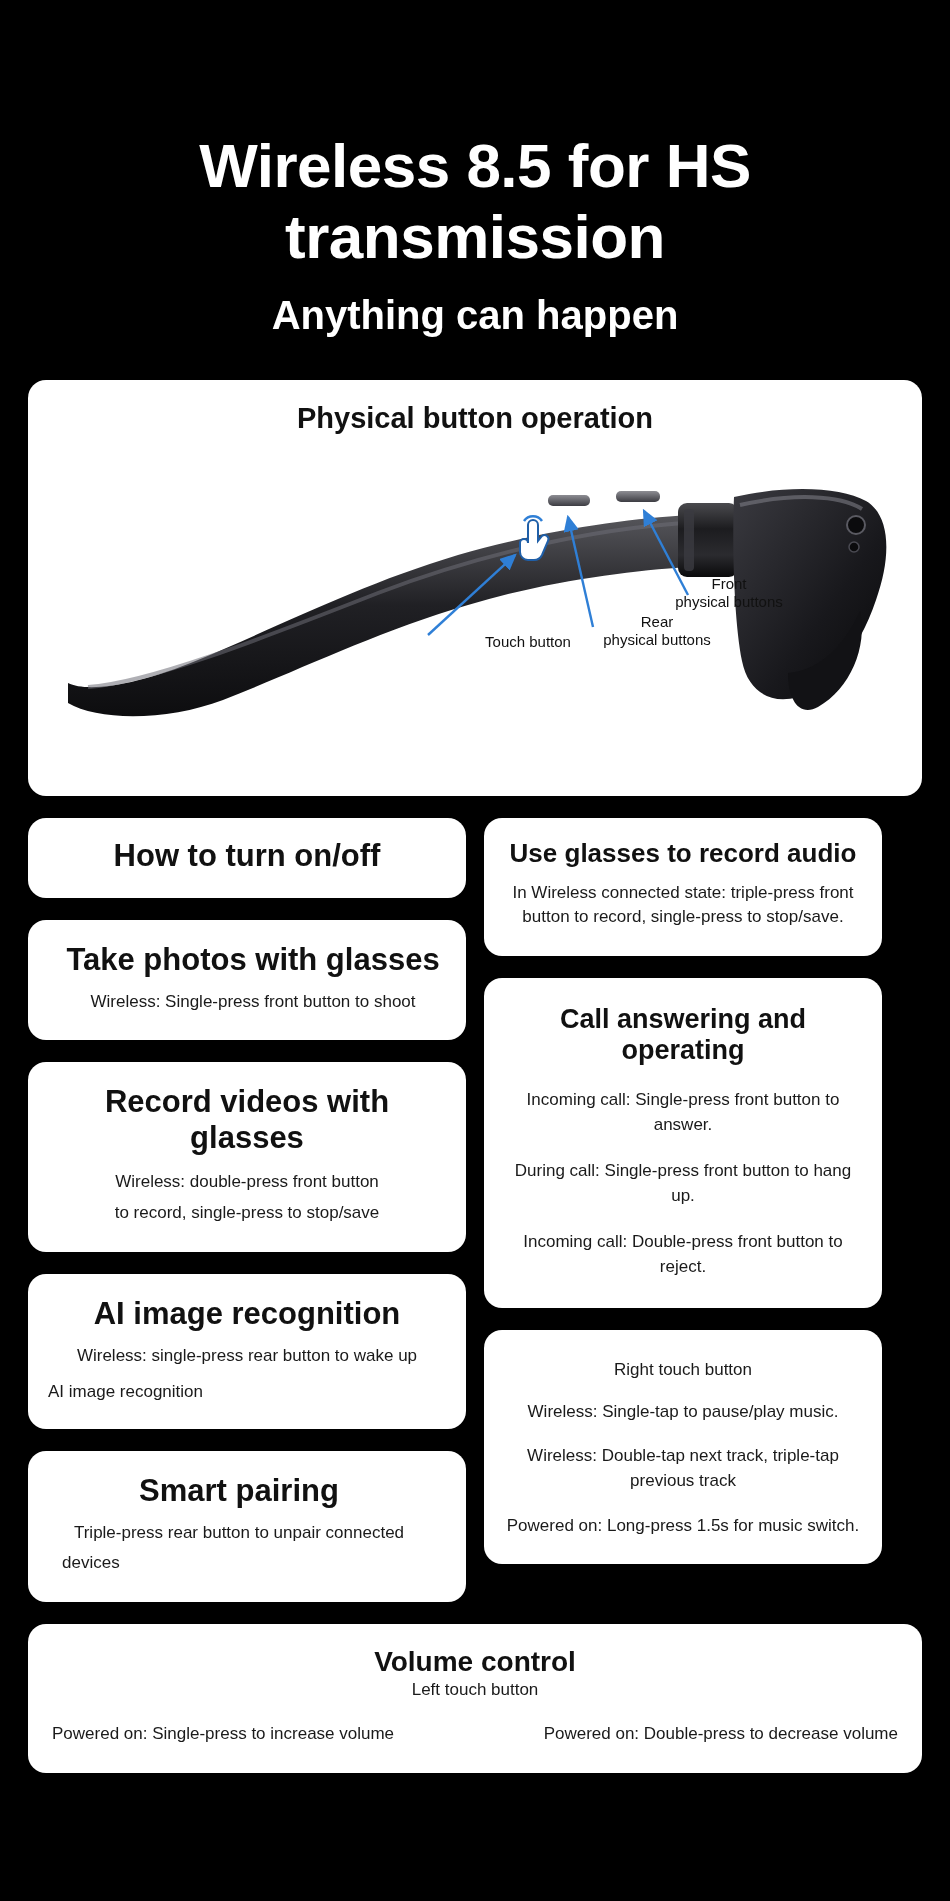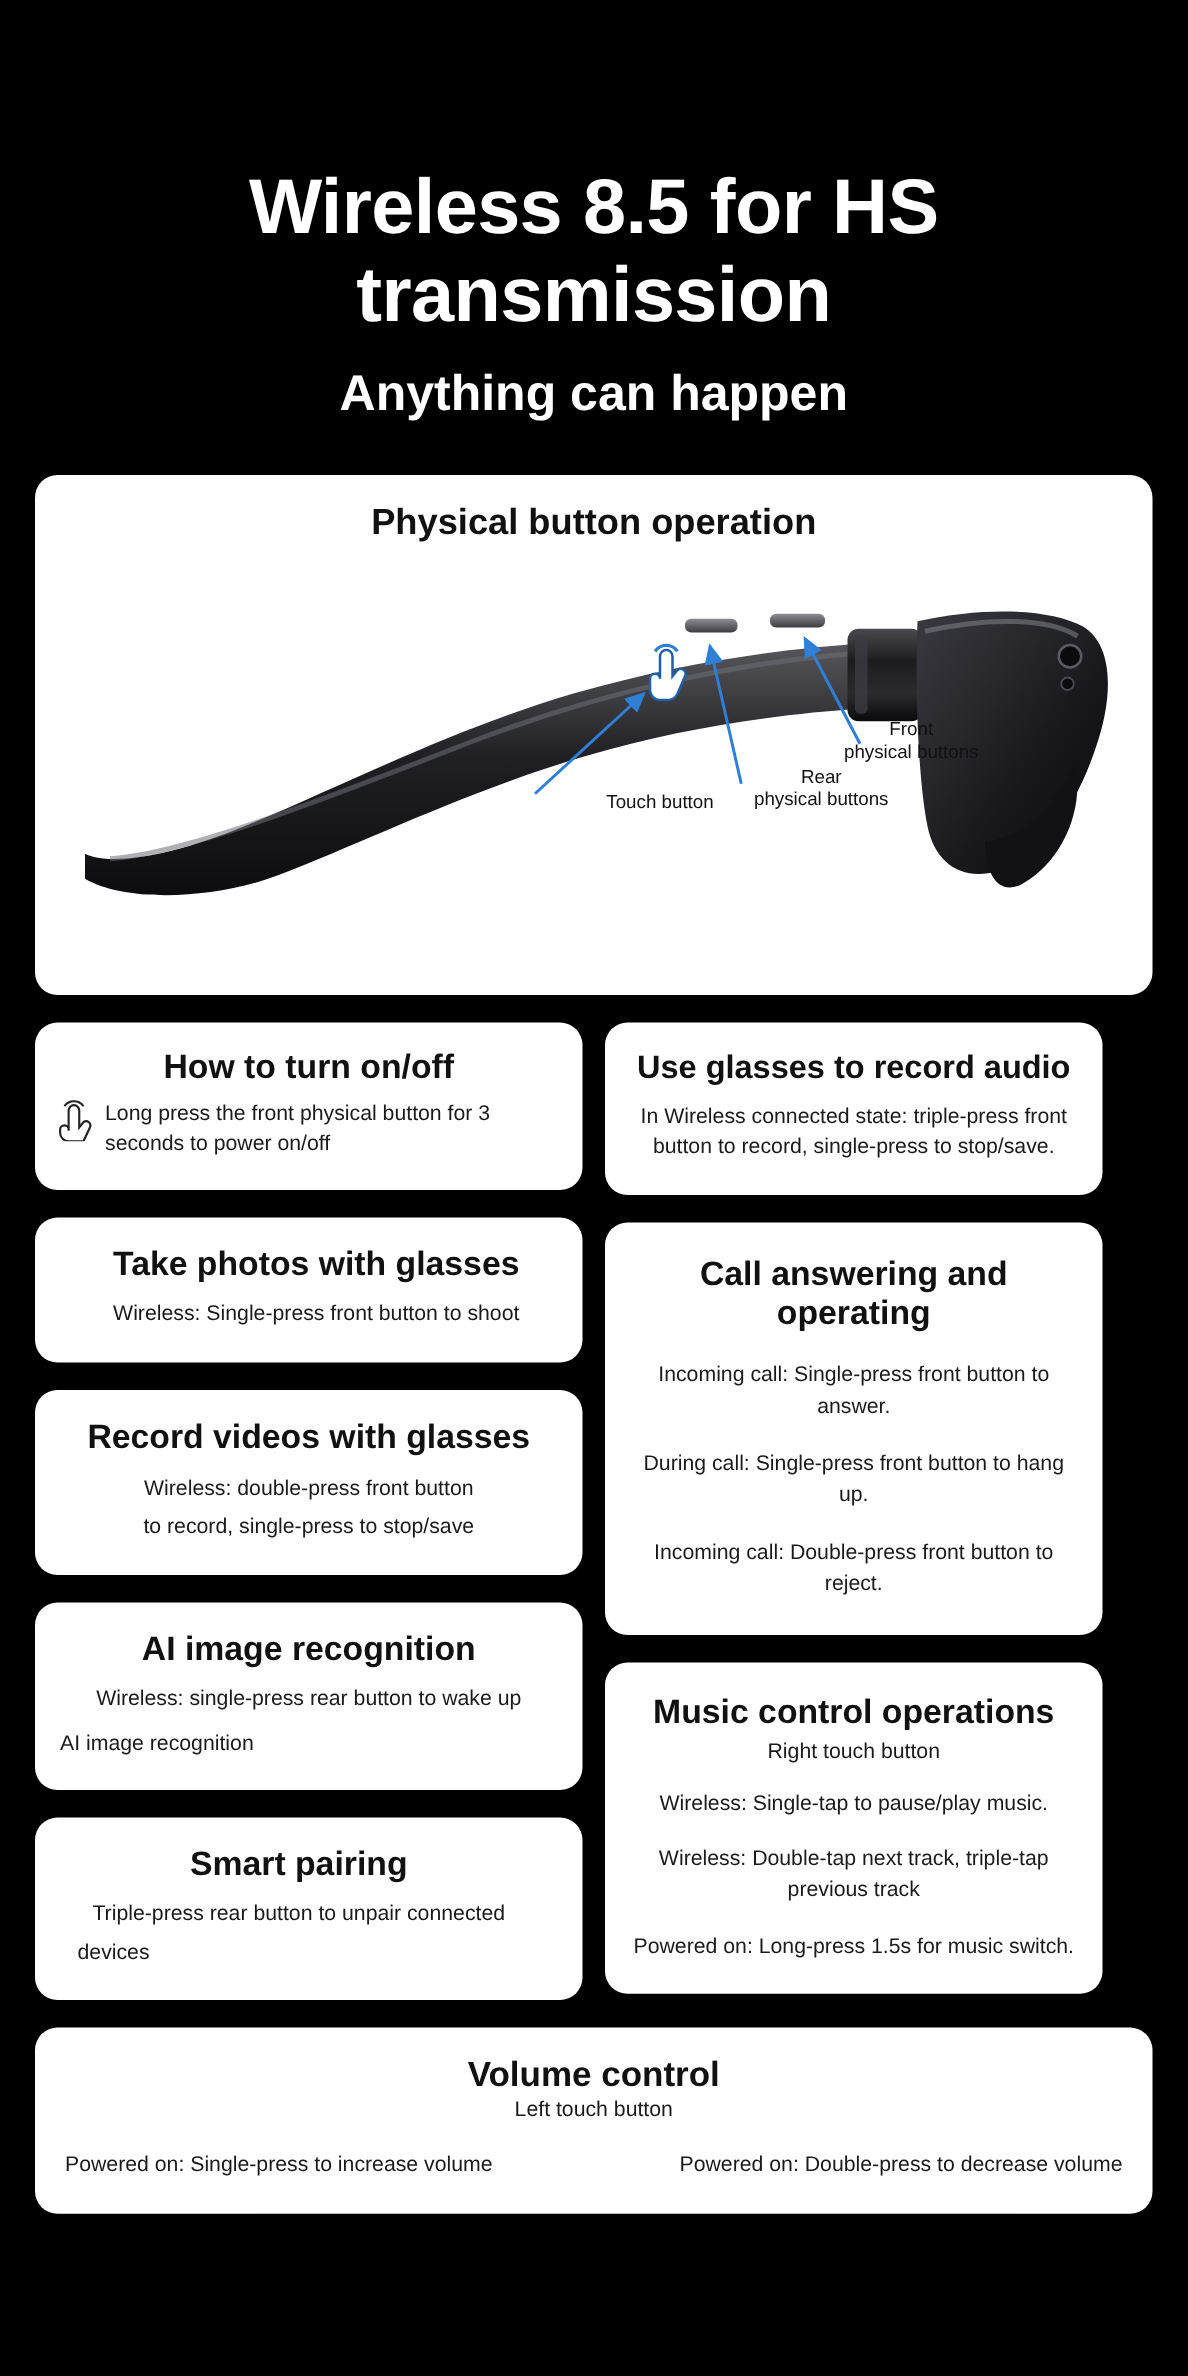--- a/index.html
+++ b/index.html
@@ -35,21 +35,21 @@
     margin-top: 20px;
   }
 
   
   .card {
     background: #ffffff;
     border-radius: 18px;
     position: relative;
   }
   .card .title {
-    font-size: 27px;
+    font-size: 31px;
     font-weight: bold;
     color: #111;
     text-align: center;
   }
   .card .sub {
     font-size: 17px;
     color: #1a1a1a;
     text-align: center;
   }
   .card p {
@@ -219,27 +219,20 @@
 physical buttons</div>
     </div>
   </div>
 
   <div class="grid">
 
     <div class="col-left">
 
       <div class="card c-onoff">
         <div class="title">How to turn on/off</div>
-        <div class="row">
-          <svg class="hand-icon" width="28" height="34" viewBox="0 0 32 40">
-            <path d="M10,30 L10,11 a5,5 0 0 1 10,0 L20,27 L24,22 a4,4 0 0 1 6,5 L24,40 L10,40 a8,8 0 0 1 -8,-8 L2,29 a4,4 0 0 1 8,0 Z" fill="#ffffff" stroke="#222" stroke-width="2"></path>
-            <path d="M6,7 a11,11 0 0 1 18,0" stroke="#222" stroke-width="2" fill="none"></path>
-          </svg>
-          <p>Long press the front physical button for 3 seconds to power on/off</p>
-        </div>
       </div>
 
       <div class="card c-photos">
         <div class="title">Take photos with glasses</div>
         <p>Wireless: Single-press front button to shoot</p>
       </div>
 
       <div class="card c-videos">
         <div class="title">Record videos with glasses</div>
         <p>Wireless:  double-press front button</p>
@@ -268,21 +261,20 @@
       </div>
 
       <div class="card c-call">
         <div class="title">Call answering and operating</div>
         <p>Incoming call: Single-press front button to answer.</p>
         <p>During call: Single-press front button to hang up.</p>
         <p>Incoming call: Double-press front button to reject.</p>
       </div>
 
       <div class="card c-music">
-        <div class="title">Music control operations</div>
         <div class="sub">Right touch button</div>
         <p>Wireless: Single-tap to pause/play music.</p>
         <p class="left">Wireless: Double-tap next track, triple-tap previous track</p>
         <p>Powered on: Long-press 1.5s for music switch.</p>
       </div>
 
     </div>
   </div>
 
   <div class="card c-volume">

